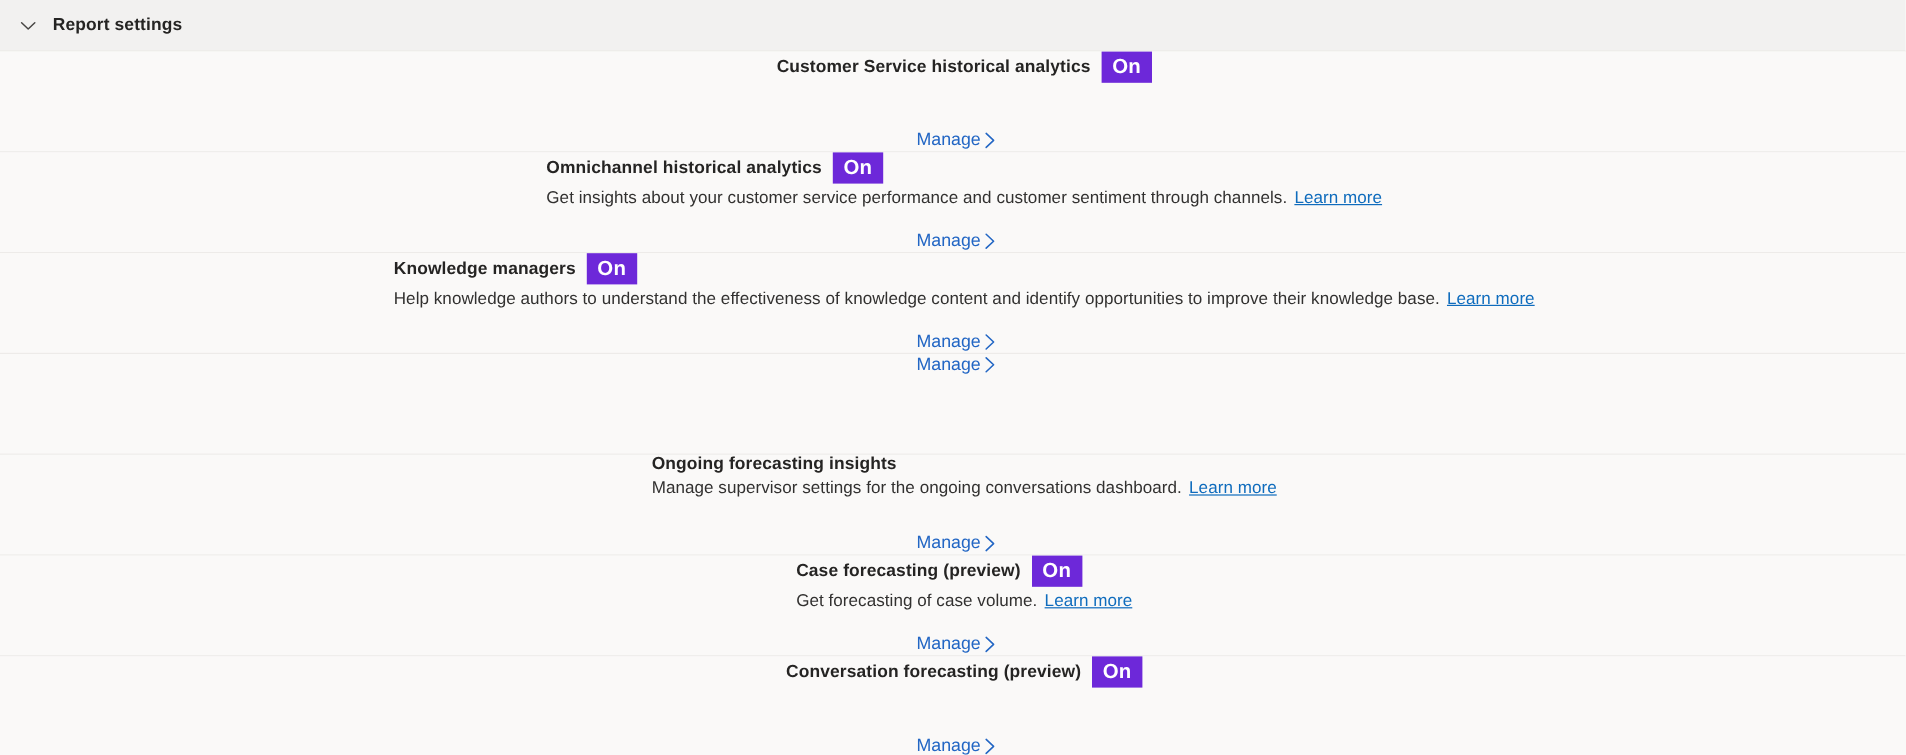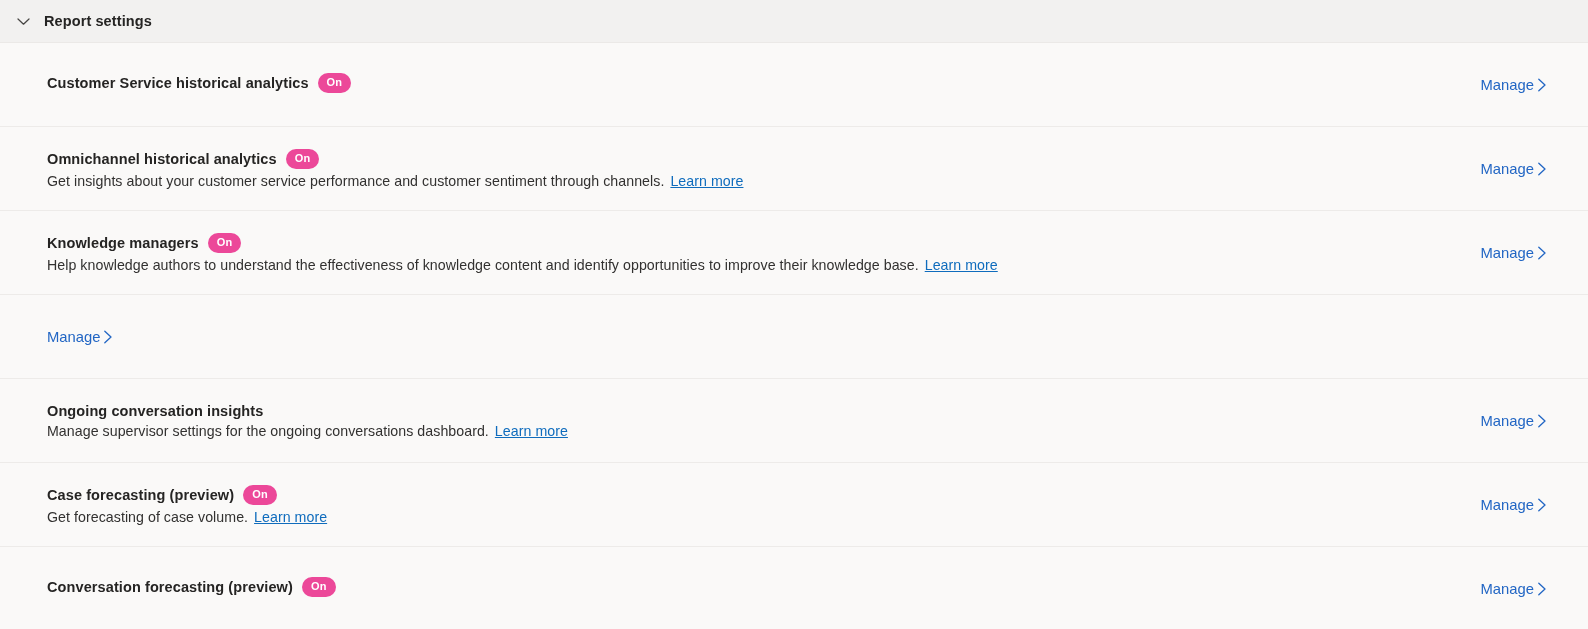--- a/index.html
+++ b/index.html
@@ -51,20 +51,21 @@
   }
   .setting-row {
     height: 84px;
     box-sizing: border-box;
     display: flex;
     align-items: center;
     justify-content: space-between;
     padding: 0 28px 0 47px;
     border-bottom: 1px solid #edebe9;
     background: #faf9f8;
+    flex-direction: column;
   }
   .setting-row:last-child {
     border-bottom: none;
   }
   .setting-text {
     display: flex;
     flex-direction: column;
     justify-content: center;
     min-width: 0;
   }
@@ -78,27 +79,27 @@
     font-size: 14.5px;
     font-weight: 600;
     color: #252423;
     letter-spacing: 0.1px;
     white-space: nowrap;
   }
   .badge-on {
     display: inline-flex;
     align-items: center;
     justify-content: center;
-    background: #ec4899;
+    background: #6d28d9;
     color: #ffffff;
-    font-size: 11px;
+    font-size: 17px;
     font-weight: 600;
     line-height: 1;
     padding: 4px 9px 5px;
-    border-radius: 10px;
+    border-radius: 0;
     letter-spacing: 0.2px;
   }
   .setting-desc {
     font-size: 14.2px;
     color: #323130;
     white-space: nowrap;
     letter-spacing: 0.05px;
   }
   .learn-more {
     color: #0f6cbd;
@@ -193,21 +194,21 @@
         <span class="chevron-right-icon">
           <svg width="16" height="18" viewBox="0 0 16 18" fill="none">
             <path d="M4.8 3.2 L11 9 L4.8 14.8" stroke="#2266c4" stroke-width="1.3" stroke-linecap="round" stroke-linejoin="round" fill="none"></path>
           </svg>
         </span>
       </div>
     </div>
     <div class="setting-row">
       <div class="setting-text">
         <div class="setting-title-line">
-          <span class="setting-title">Ongoing conversation insights</span>
+          <span class="setting-title">Ongoing forecasting insights</span>
         </div>
         <div class="setting-desc"><span>Manage supervisor settings for the ongoing conversations dashboard.</span><a class="learn-more">Learn more</a></div>
       </div>
       <div class="manage-link">
         <span class="manage-label">Manage</span>
         <span class="chevron-right-icon">
           <svg width="16" height="18" viewBox="0 0 16 18" fill="none">
             <path d="M4.8 3.2 L11 9 L4.8 14.8" stroke="#2266c4" stroke-width="1.3" stroke-linecap="round" stroke-linejoin="round" fill="none"></path>
           </svg>
         </span>

